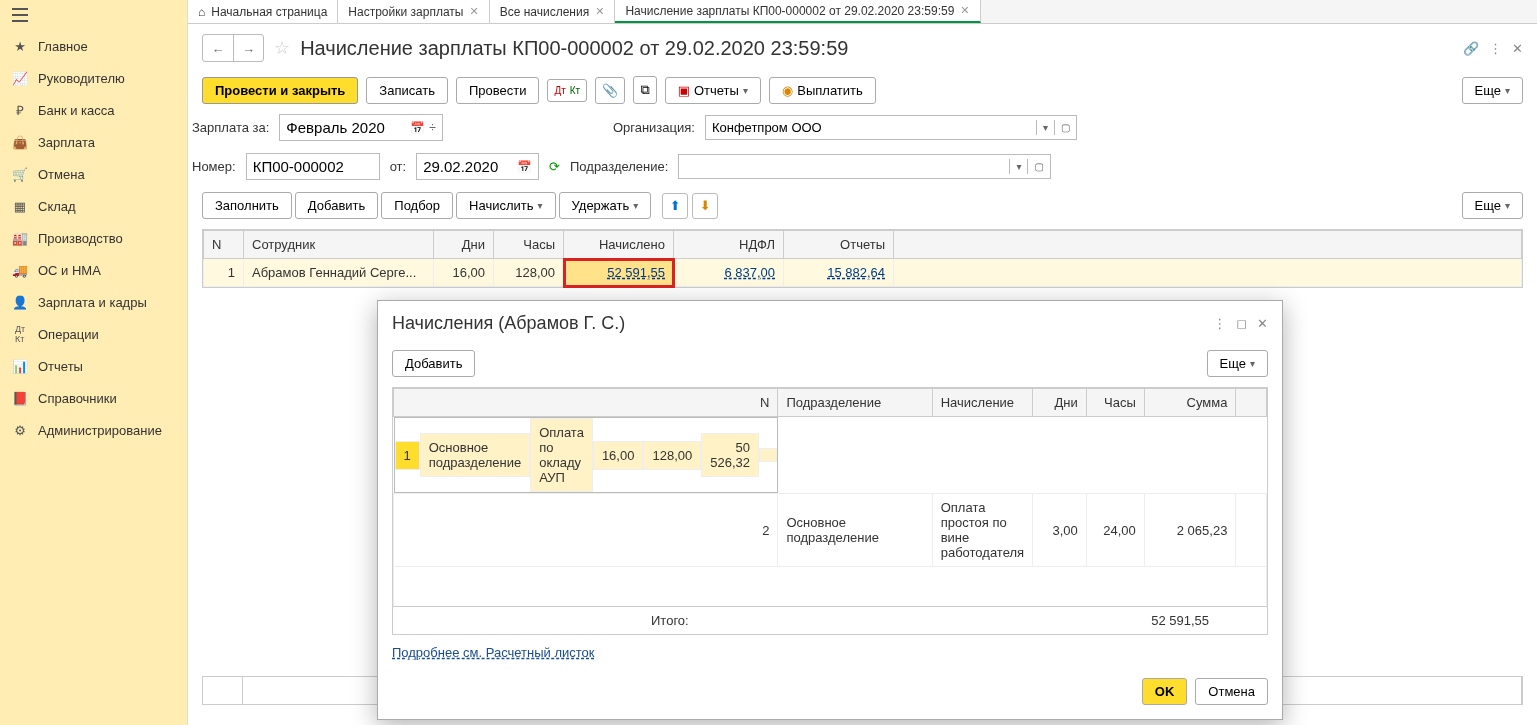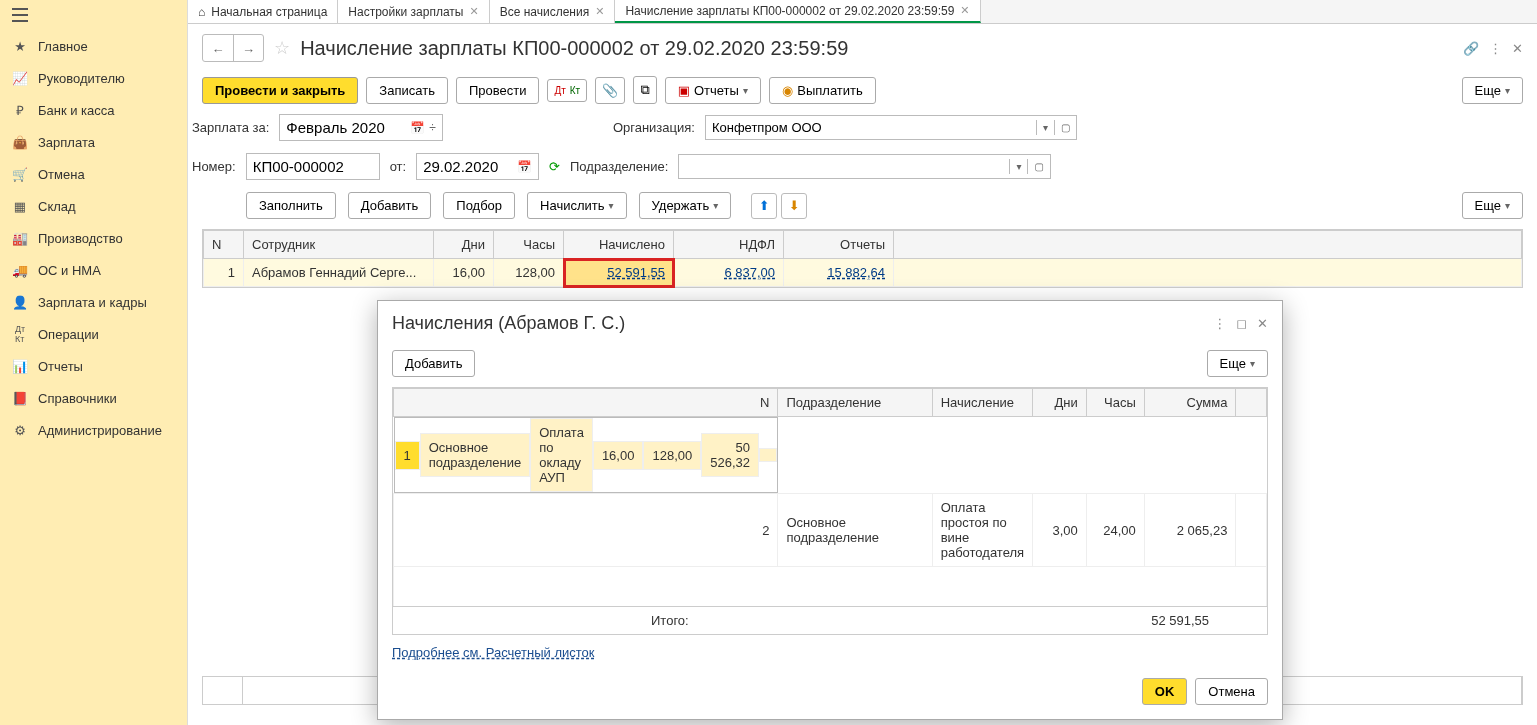--- a/index.html
+++ b/index.html
@@ -42,21 +42,21 @@
 .fields { padding:6px 4px; display:flex; gap:10px; align-items:center; flex-wrap:wrap; }
 .lbl { font-size:13px; color:#333; }
 .fld { border:1px solid #bbb; padding:4px 6px; background:#fff; font-size:13px; display:inline-flex; align-items:center; gap:4px;}
 .fld input { border:none; outline:none; font-size:15px; width:120px;}
 .cal { color:#666; cursor:pointer; font-size:12px;}
 .sel { border:1px solid #bbb; display:flex; align-items:center; background:#fff;}
 .sel input { border:none; outline:none; padding:4px 6px; font-size:13px; width:330px;}
 .sel .sb { border-left:1px solid #bbb; padding:2px 6px; cursor:pointer; font-size:10px; color:#666;}
 
 
-.grid-tb { display:flex; gap:12px; padding:6px 14px; align-items:center;margin-left:44px;}
+.grid-tb { display:flex; gap:3px; padding:6px 14px; align-items:center;}
 .arrow-btns { display:flex; gap:4px; margin-left:8px;}
 .abtn { border:1px solid #bbb; background:#fff; width:26px; height:26px; display:flex; align-items:center; justify-content:center; border-radius:3px; cursor:pointer;}
 .up { color:#0070d8;}
 .down { color:#d88500;}
 
 
 .tbl { margin:4px 14px 0; border:1px solid #ccc; }
 table { width:100%; border-collapse:collapse; font-size:13px;}
 th { background:#f5f5f5; border:1px solid #ccc; padding:6px 8px; font-weight:normal; text-align:left; color:#333;}
 th.r, td.r { text-align:right; }

